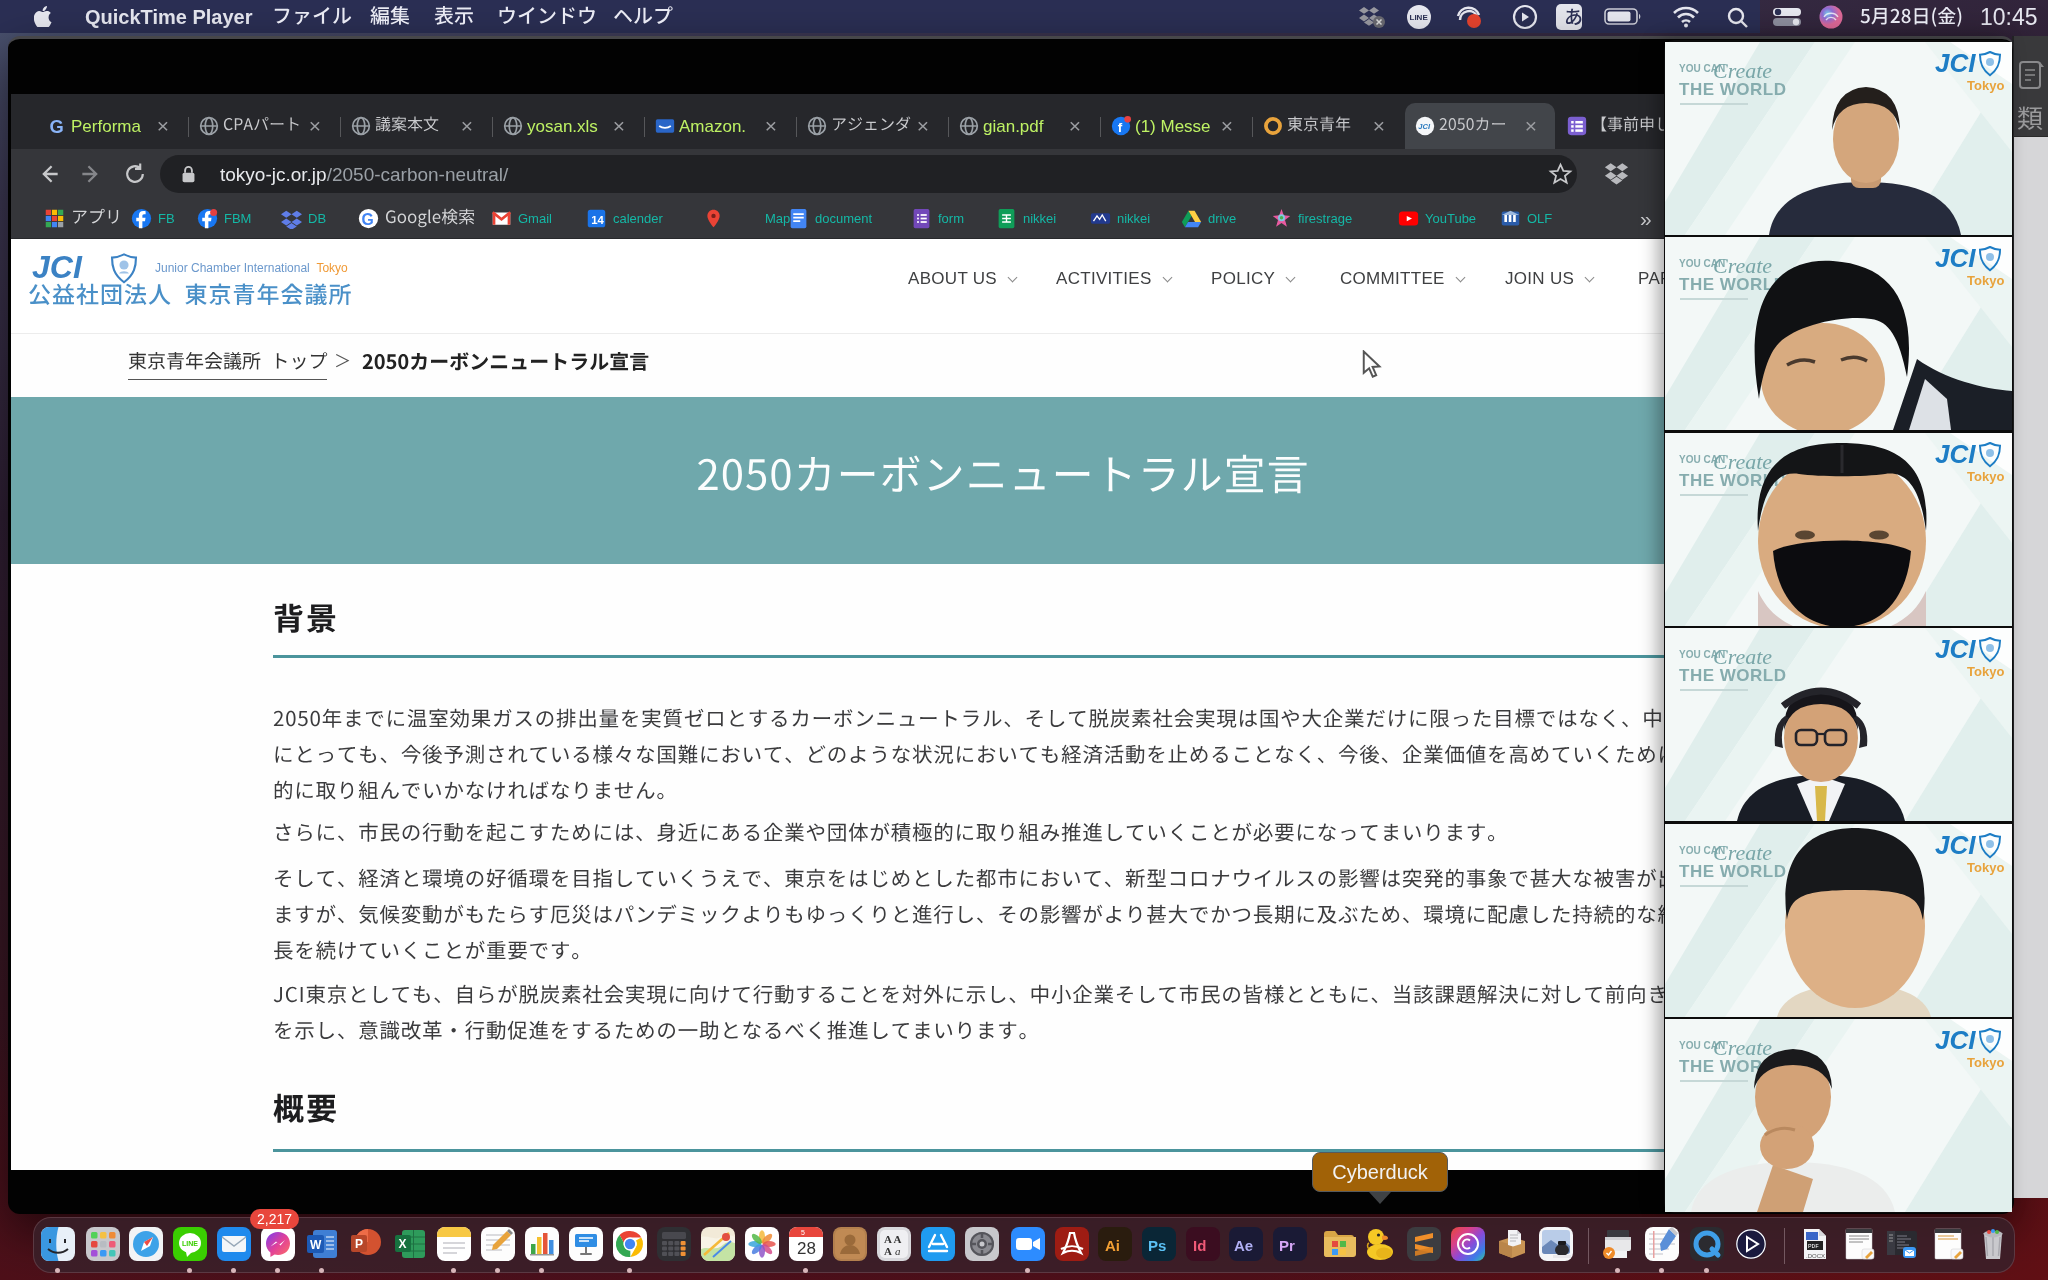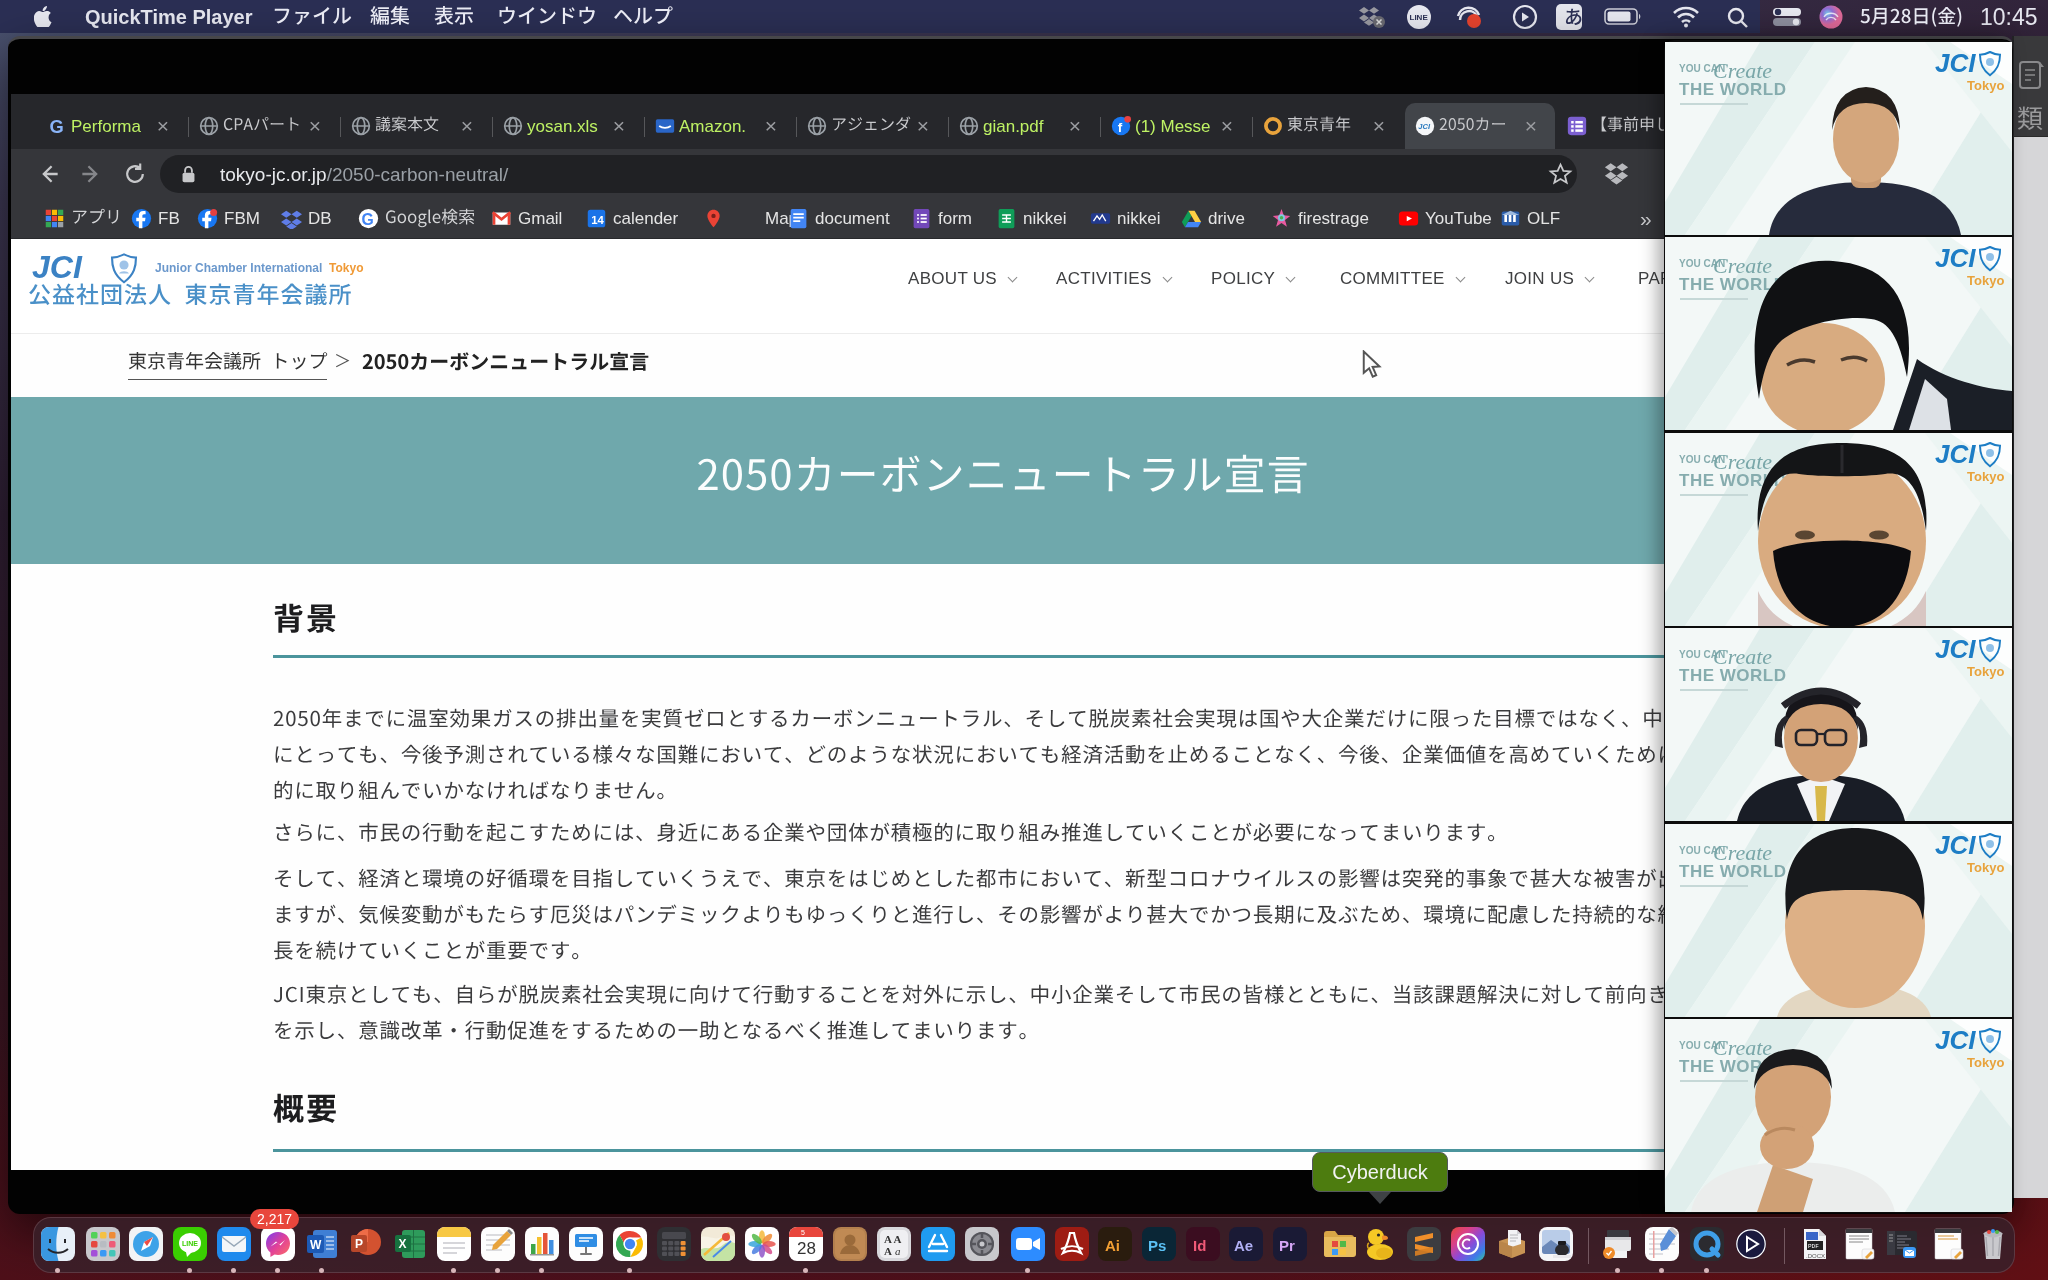--- a/index.html
+++ b/index.html
@@ -15,29 +15,29 @@
 #mainwin{position:absolute;left:8px;top:36px;width:2006px;height:1178px;background:#020202;border-radius:12px;border-top:3px solid #47474a;z-index:2;overflow:hidden;box-shadow:0 18px 50px rgba(0,0,0,.55)}
 #tabstrip{position:absolute;left:3px;top:55px;width:2000px;height:55px;background:#26272b}
 #toolbar{position:absolute;left:3px;top:110px;width:2000px;height:50px;background:#35363a}
 #bookmarks{position:absolute;left:3px;top:160px;width:2000px;height:40px;background:#35363a;border-bottom:1px solid #28292c}
 #page{position:absolute;left:3px;top:200px;width:2000px;height:931px;background:#fefefe}
 .tab{position:absolute;top:9px;width:150px;height:46px;border-radius:10px 10px 0 0}
 .tab .ttl{position:absolute;left:34px;top:13px;width:78px;height:22px;line-height:22px;font-size:17px;color:#bef264;overflow:hidden;white-space:nowrap}
 .tab .cls{position:absolute;left:114px;top:11px;width:24px;height:24px;color:#9b9da1;font-size:21px;line-height:24px;text-align:center}
 .tabsep{position:absolute;top:23px;width:1px;height:20px;background:#56575a}
 #urlpill{position:absolute;left:152px;top:116px;width:1417px;height:38px;border-radius:19px;background:#202124}
-.bm{position:absolute;top:8px;height:24px;line-height:24px;font-size:17px;color:#e5e5e5}
+.bm{position:absolute;top:8px;height:24px;line-height:24px;font-size:13px;color:#14b8a6}
 #sitehead{position:absolute;left:0;top:0;width:2000px;height:95px;background:#fff;border-bottom:1px solid #ececec}
 .nav{position:absolute;top:30px;font-size:17px;color:#3f4042;letter-spacing:.3px}
 .chev{display:inline-block;width:7px;height:7px;border-right:1.7px solid #8a8a8a;border-bottom:1.7px solid #8a8a8a;transform:rotate(45deg);margin-left:12px;margin-bottom:3px}
 #banner{position:absolute;left:0;top:158px;width:2000px;height:167px;background:#6fa8ac}
 .hrule{position:absolute;height:3px;background:#4b949c}
 #vstrip{position:absolute;left:1664px;top:40px;width:349px;height:1173px;background:#0c0c0c;border-radius:10px;z-index:5;box-shadow:-6px 0 18px rgba(0,0,0,.35)}
 .vtile{position:absolute;left:1px;width:347px;height:193px;overflow:hidden}
-#tip{position:absolute;left:1312px;top:1152px;width:136px;height:40px;background:#4d7c0f;border:1px solid #565a5e;border-radius:8px;color:#f2f3f4;font-size:20px;text-align:center;line-height:38px;z-index:6}
+#tip{position:absolute;left:1312px;top:1152px;width:136px;height:40px;background:#a16207;border:1px solid #565a5e;border-radius:8px;color:#f2f3f4;font-size:20px;text-align:center;line-height:38px;z-index:6}
 #tip:after{content:"";position:absolute;left:56px;top:39px;border-left:11px solid transparent;border-right:11px solid transparent;border-top:12px solid #3f4245}
 #dock{position:absolute;left:33px;top:1217px;width:1982px;height:56px;background:rgba(58,32,41,.88);border:1px solid rgba(150,110,120,.35);border-radius:18px;z-index:7}
 .dicon{position:absolute;top:9px;width:34px;height:34px}
 .ddot{position:absolute;top:50px;width:5px;height:5px;border-radius:50%;background:#d8b6ba}
 .dsep{position:absolute;top:10px;width:1px;height:36px;background:rgba(220,200,205,.35)}
 #cjk{position:absolute;left:0;top:0;z-index:3;pointer-events:none;clip-path:inset(0 36px 0 0)}
 #cursor{position:absolute;left:1362px;top:350px;z-index:4}
 </style></head><body>
 <div id="menubar">
     <svg class="abs" style="left:34px;top:6px" width="18" height="21" viewBox="0 0 17 20">
@@ -336,21 +336,21 @@
       <div class="bm" style="left:1629px;font-size:21px;color:#c9cacd">»</div>
     </div>
 <div id="page">
 <div id="sitehead">
   <div class="abs" style="left:21px;top:10px;font-size:32px;font-weight:bold;font-style:italic;color:#3b82c4">JCI</div>
   <svg class="abs" style="left:99px;top:14px" width="28" height="31" viewBox="0 0 38 44">
 <path d="M19 2C13 5 7 6.5 2 6.5c0 12 2 24 17 35 15-11 17-23 17-35-5 0-11-1.5-17-4.5z" fill="none" stroke="#3b82c4" stroke-width="3"></path>
 <circle cx="19" cy="17" r="6.5" fill="#9fc3e8"></circle>
           <path d="M12 29c2-4 12-4 14 0z" fill="#9fc3e8"></path>
         </svg>
-  <div class="abs" style="left:144px;top:22px;font-size:12px;font-weight:bold;color:#6b98cc">Junior Chamber International&nbsp;&nbsp;<span style="color:#f09a36">Tokyo</span></div>
+  <div class="abs" style="left:144px;top:22px;font-size:12px;font-weight:normal;color:#6b98cc">Junior Chamber International&nbsp;&nbsp;<span style="color:#f09a36">Tokyo</span></div>
   <div class="nav" style="left:897px">ABOUT US<i class="chev"></i></div>
         <div class="nav" style="left:1045px">ACTIVITIES<i class="chev"></i></div>
         <div class="nav" style="left:1200px">POLICY<i class="chev"></i></div>
         <div class="nav" style="left:1329px">COMMITTEE<i class="chev"></i></div>
         <div class="nav" style="left:1494px">JOIN US<i class="chev"></i></div>
         <div class="nav" style="left:1627px">PAR<i class="chev"></i></div>
 </div>
 <div class="abs" style="left:117px;top:140px;width:199px;height:1px;background:#555"></div>
 <div id="banner"></div>
 <div class="hrule" style="left:262px;top:416px;width:1460px"></div>

